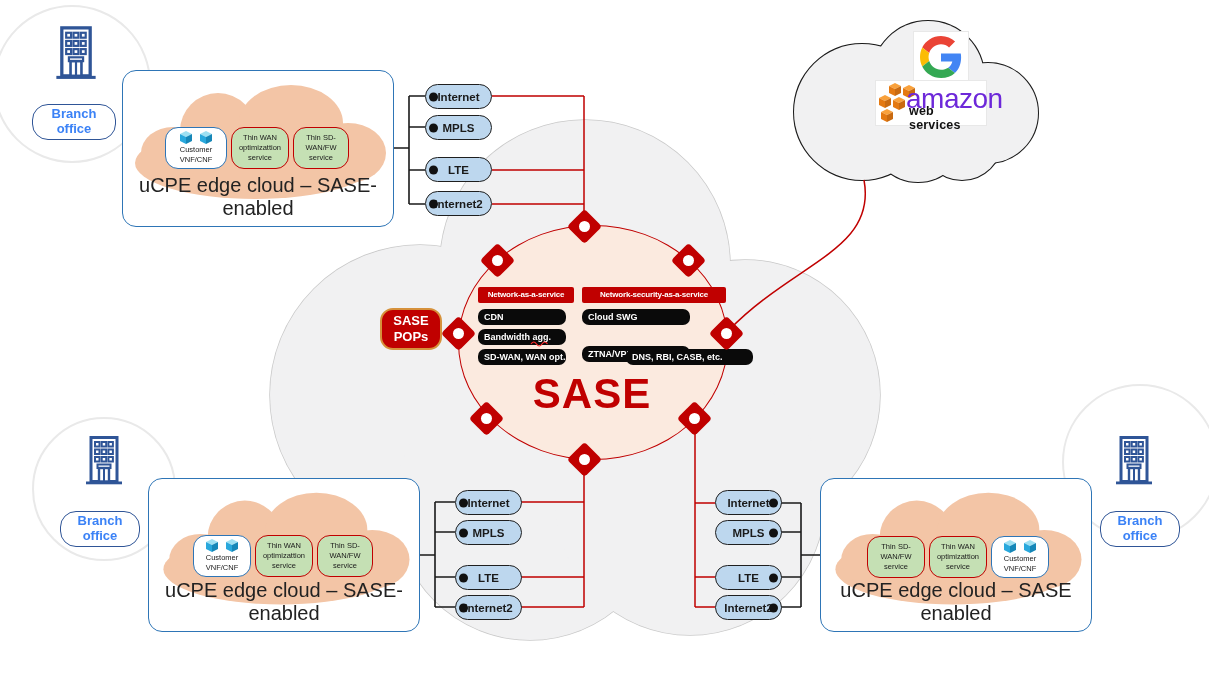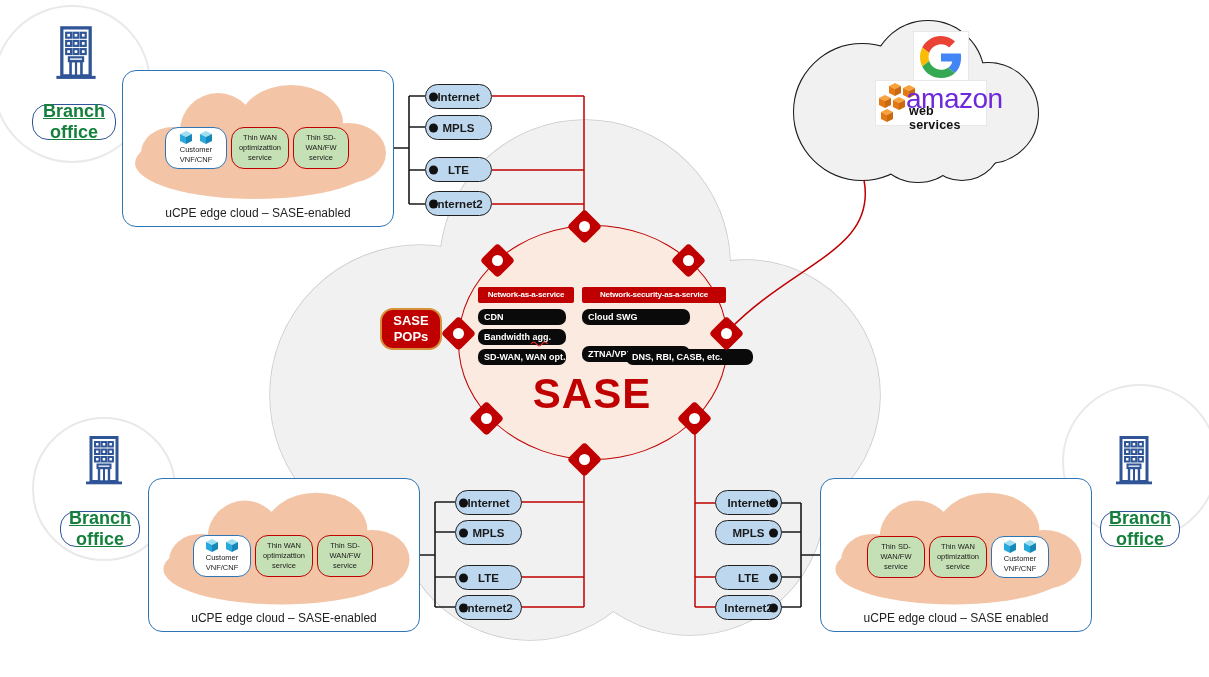--- a/index.html
+++ b/index.html
@@ -8,33 +8,33 @@
   svg{display:block;}
   .bg{position:absolute;left:0;top:0;z-index:0;}
 
   
   .ucpe{position:absolute;background:#fff;border:1.6px solid #2E75B6;border-radius:14px;z-index:1;}
   .ucpe .cloud{position:absolute;left:0;top:0;}
   .svc{position:absolute;border-radius:13px;display:flex;flex-direction:column;align-items:center;
        justify-content:center;text-align:center;font-size:7.5px;line-height:1.3;padding:2px;box-sizing:border-box;z-index:2;}
   .svc.green{background:#C5E0B4;border:1.4px solid #C00000;}
   .svc.vnf{background:#fff;border:1.4px solid #2E75B6;}
-  .ucpe .cap{position:absolute;left:0;right:0;bottom:6px;text-align:center;font-size:12px;color:#222;}
+  .ucpe .cap{position:absolute;left:0;right:0;bottom:6px;text-align:center;font-size:20px;color:#222;}
 
   
   .pill{position:absolute;width:67px;height:25px;background:#BDD7EE;border:1.5px solid #1f1f1f;
         border-radius:13px;display:flex;align-items:center;justify-content:center;
         font-size:11.5px;font-weight:bold;z-index:2;box-sizing:border-box;}
   .pill .dot{position:absolute;width:9px;height:9px;background:#111;border-radius:50%;top:50%;transform:translateY(-50%);}
   .pill .dot.l{left:3px;} .pill .dot.r{right:3px;}
 
   
   .branch-pill{position:absolute;background:#fff;border:1.6px solid #2F5597;border-radius:16px;
         display:flex;align-items:center;justify-content:center;text-align:center;
-        font-size:18px;font-weight:bold;color:#15803d;line-height:1.15;z-index:2;text-decoration:underline;}
+        font-size:13px;font-weight:bold;color:#3b82f6;line-height:1.15;z-index:2;}
   .bldg{position:absolute;z-index:2;}
 
   
   .sase-ellipse{position:absolute;left:458px;top:225px;width:268px;height:233px;background:#FBEADF;
         border:1.6px solid #C00000;border-radius:50%;z-index:1;}
   .diamond{position:absolute;width:25px;height:25px;background:#C00000;border-radius:4px;
         transform:rotate(45deg);z-index:3;}
   .diamond::after{content:'';position:absolute;inset:7px;background:#fff;border-radius:50%;}
   .colhdr{position:absolute;background:#C00000;color:#fff;font-weight:bold;font-size:8px;
         height:16px;line-height:16px;text-align:center;letter-spacing:-0.2px;z-index:2;border-radius:2px;}

